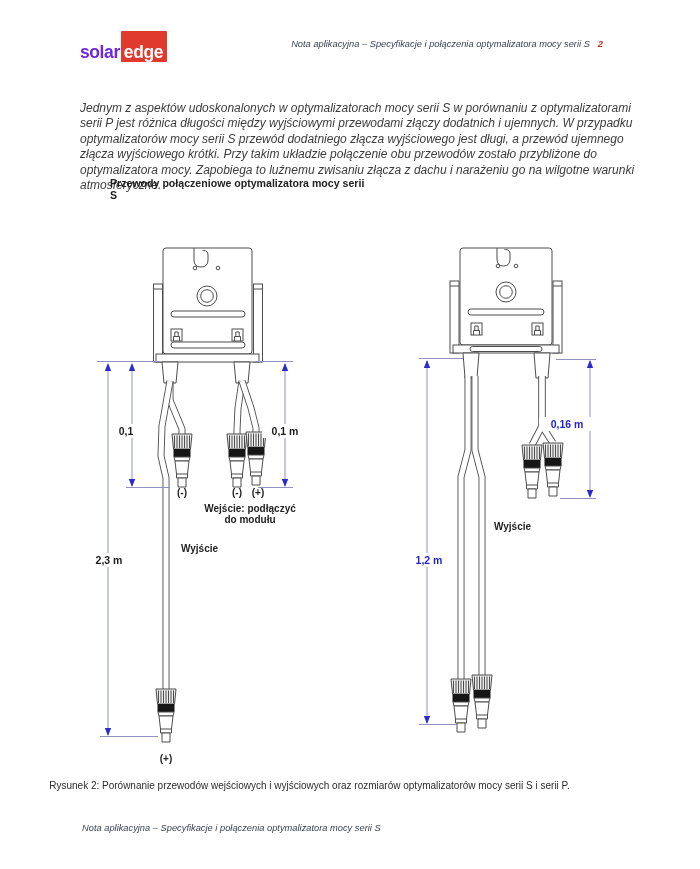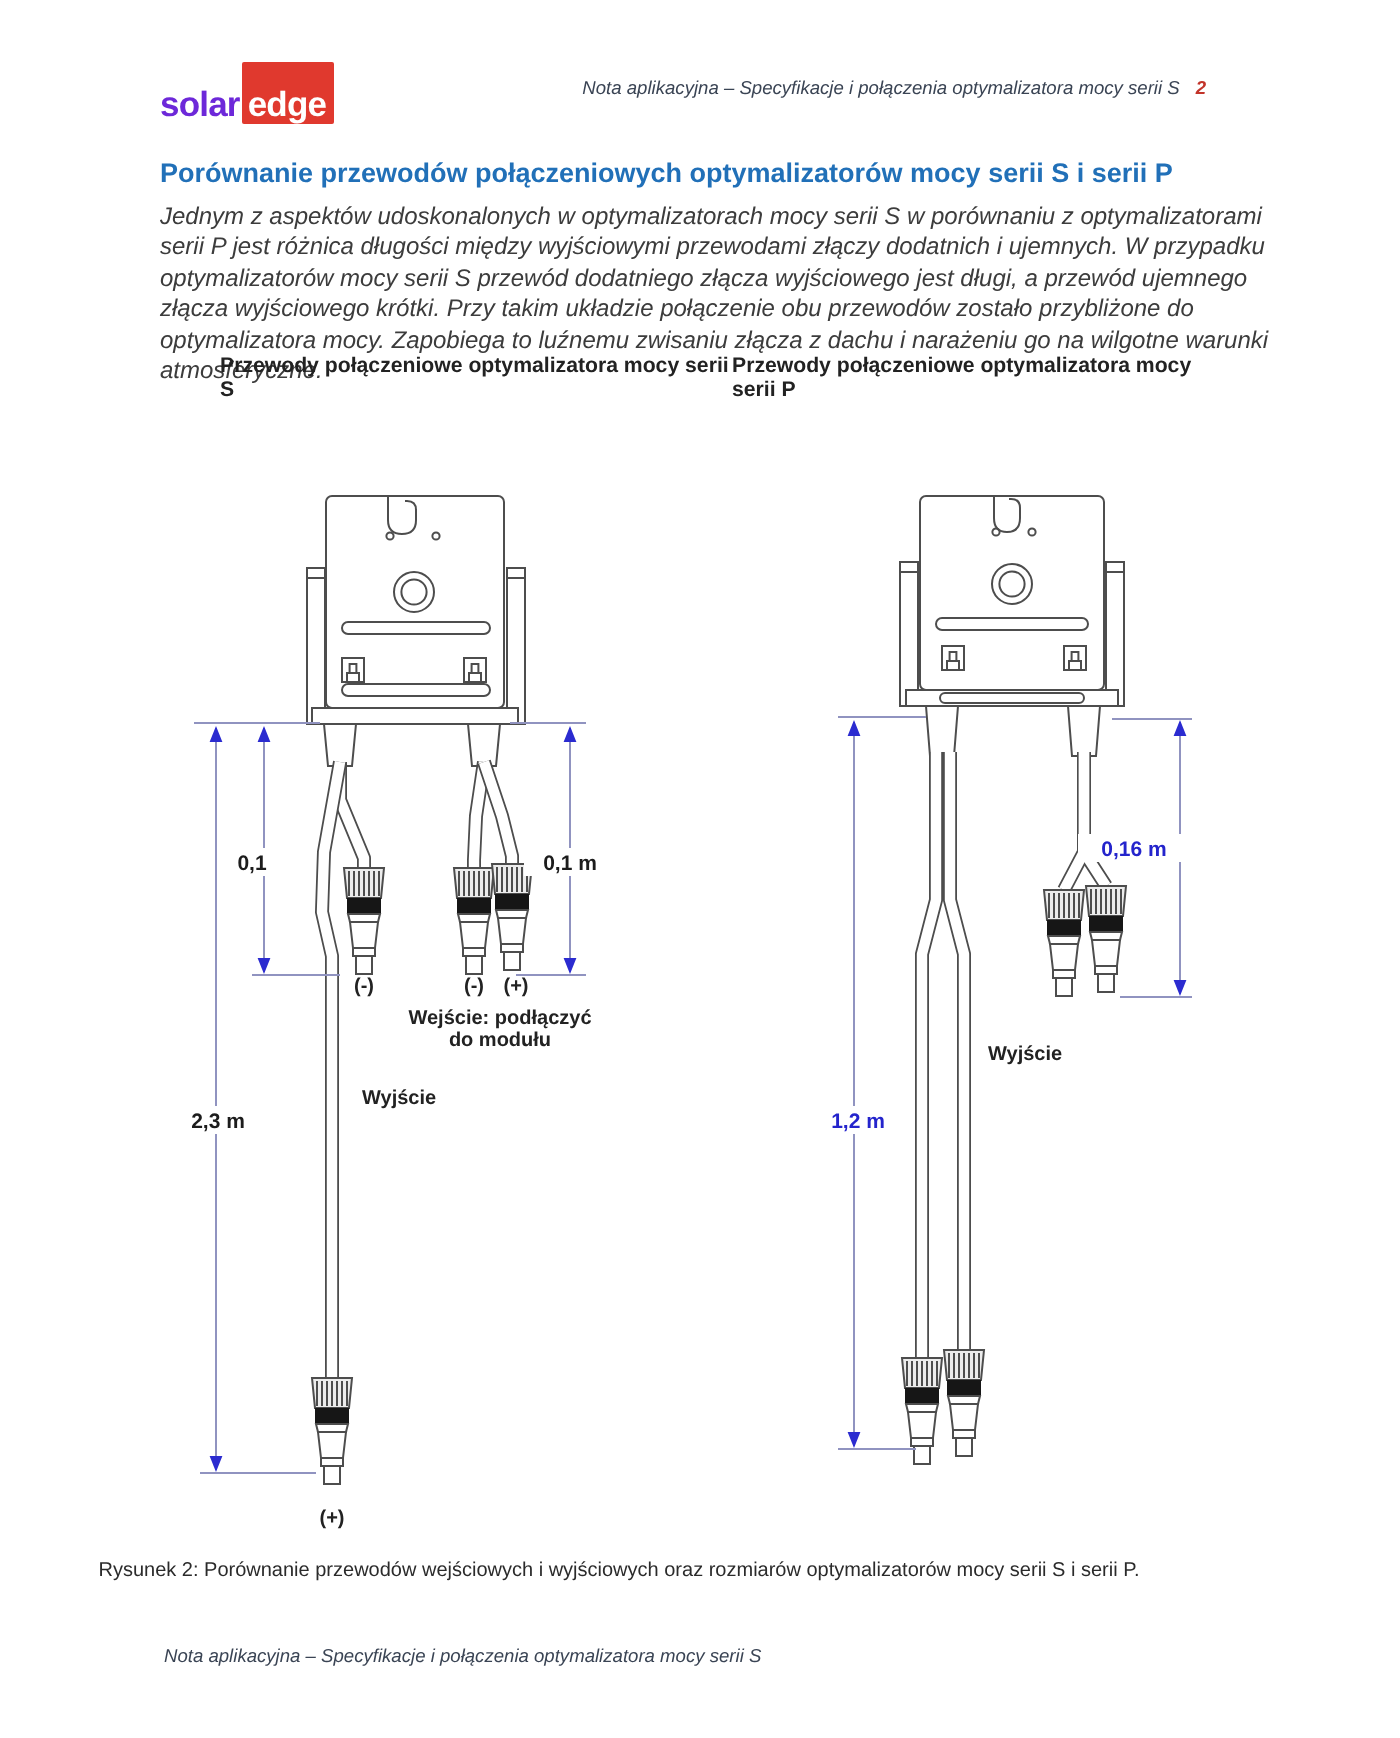--- a/index.html
+++ b/index.html
@@ -44,25 +44,23 @@
 
 <div class="page">
 
   <div class="logo">
     <span class="solar">solar</span><span class="edge">edge</span>
   </div>
   <div class="doc-ref">
     <span>Nota aplikacyjna – Specyfikacje i połączenia optymalizatora mocy serii S</span><span class="pagenum">2</span>
   </div>
 
-  <div class="sec-title">Porównanie przewodów połączeniowych optymalizatorów mocy serii S i serii P</div>
   <div class="body-text">Jednym z aspektów udoskonalonych w optymalizatorach mocy serii S w porównaniu z optymalizatorami serii P jest różnica długości między wyjściowymi przewodami złączy dodatnich i ujemnych. W przypadku optymalizatorów mocy serii S przewód dodatniego złącza wyjściowego jest długi, a przewód ujemnego złącza wyjściowego krótki. Przy takim układzie połączenie obu przewodów zostało przybliżone do optymalizatora mocy. Zapobiega to luźnemu zwisaniu złącza z dachu i narażeniu go na wilgotne warunki atmosferyczne.</div>
 
   <div class="col-head s">Przewody połączeniowe optymalizatora mocy serii S</div>
-  <div class="col-head p">Przewody połączeniowe optymalizatora mocy serii P</div>
 
   <svg class="diagram" width="700" height="560" viewBox="0 0 700 560">
     <defs>
       <g id="mc4">
         <path class="lng" d="M-10,0 H10 L8.5,15 H-8.5 Z"></path>
         <path class="ln" d="M-7.5,1.5 V14 M-5,1.5 V14 M-2.5,1.5 V14 M0,1.5 V14 M2.5,1.5 V14 M5,1.5 V14 M7.5,1.5 V14"></path>
         <rect x="-8.5" y="15" width="17" height="8" fill="#161616"></rect>
         <path class="lnf" d="M-8,23 H8 L7,27 H-7 Z"></path>
         <path class="lnf" d="M-7,27 L7,27 L5.5,40 L5.5,44 L-5.5,44 L-5.5,40 Z"></path>
         <line class="ln" x1="-5.5" y1="40" x2="5.5" y2="40"></line>

